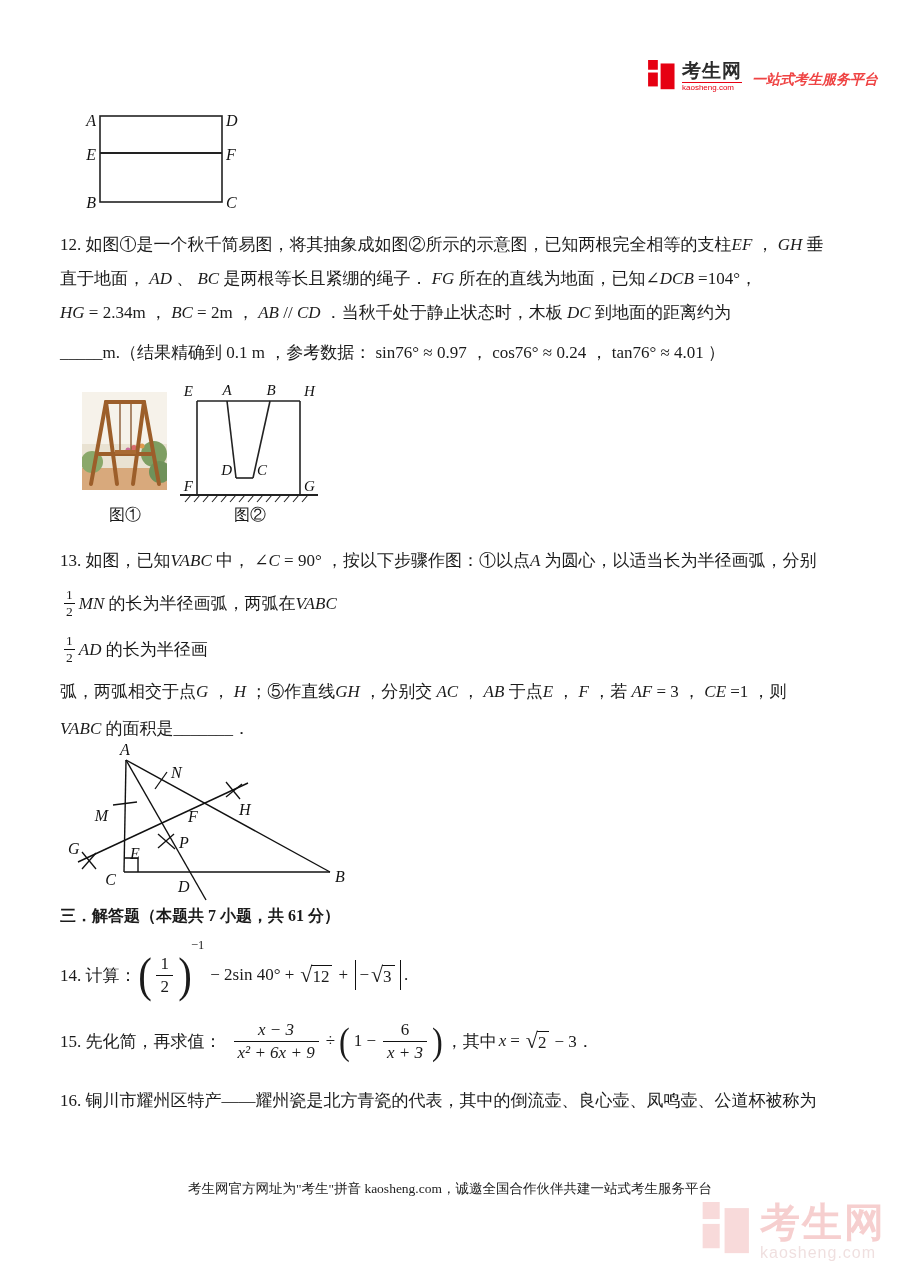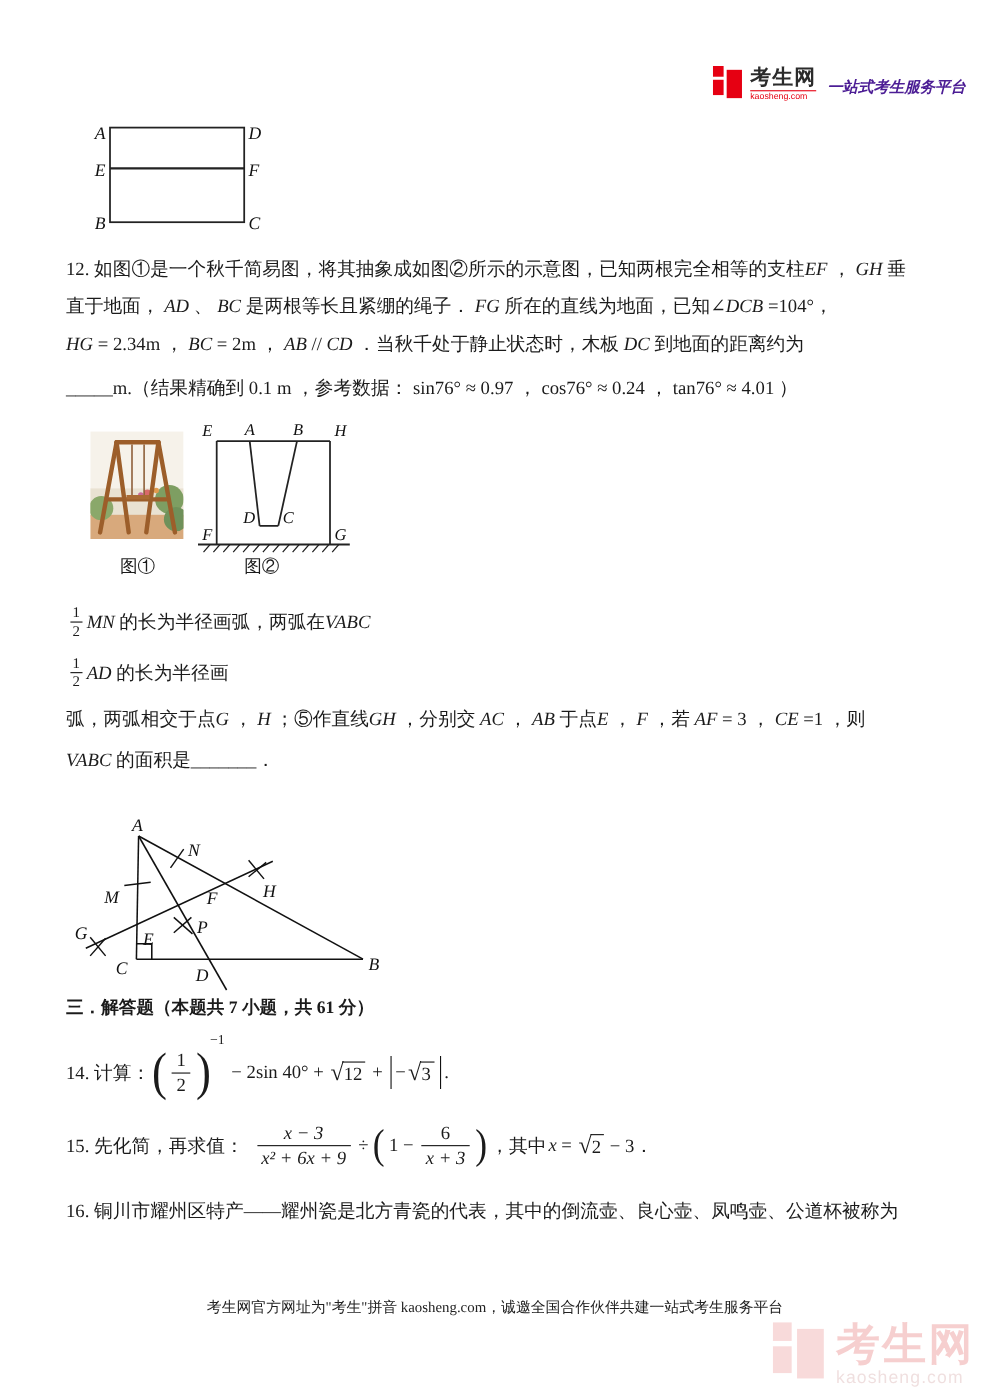--- a/index.html
+++ b/index.html
@@ -9,21 +9,21 @@
   .para{font-size:17px;width:805px;}
   .pline{line-height:34px;white-space:nowrap;}
   .fline{display:flex;align-items:center;height:46px;white-space:nowrap;}
   i{font-style:italic;}
   
   .logo-row{display:flex;align-items:flex-end;}
   .logo-icon{margin-right:6px;}
   .brand-col{display:flex;flex-direction:column;line-height:1;}
   .brand{font-family:"Liberation Sans","DejaVu Sans",sans-serif;font-weight:bold;font-size:19px;color:#2b2b2b;letter-spacing:1px;}
   .brand-domain{font-family:"Liberation Sans","DejaVu Sans",sans-serif;font-size:8px;color:#e60012;margin-top:2px;border-top:1px solid #e60012;padding-top:1px;}
-  .tagline{font-family:"Liberation Sans","DejaVu Sans",sans-serif;font-weight:bold;font-style:italic;font-size:14px;color:#4c1d95;margin-left:10px;margin-bottom:3px;white-space:nowrap;}
+  .tagline{font-family:"Liberation Sans","DejaVu Sans",sans-serif;font-weight:bold;font-style:italic;font-size:14px;color:#ef4444;margin-left:10px;margin-bottom:3px;white-space:nowrap;}
   
   svg text{font-family:"Liberation Serif","DejaVu Serif",serif;font-style:italic;fill:#111;}
   .photo{width:85px;height:98px;overflow:hidden;}
   .caption{font-size:16px;width:70px;text-align:center;}
   
   .ifrac{display:inline-flex;flex-direction:column;align-items:center;font-size:13.5px;line-height:1.15;margin:0 4px;}
   .ifrac .d{border-top:1px solid #111;padding:0 2px;}
   .bfrac{display:inline-flex;flex-direction:column;align-items:center;font-size:17px;line-height:1.25;margin:0 4px;}
   .bfrac .d{border-top:1.3px solid #111;padding:0 4px;}
   .bp{display:inline-block;font-size:48px;line-height:0;font-weight:200;transform:scaleX(.85);}
@@ -118,23 +118,24 @@
   <text x="52" y="12" font-size="15" text-anchor="middle">A</text>
   <text x="96" y="12" font-size="15" text-anchor="middle">B</text>
   <text x="129" y="13" font-size="15">H</text>
   <text x="18" y="108" font-size="15" text-anchor="end">F</text>
   <text x="57" y="92" font-size="15" text-anchor="end">D</text>
   <text x="82" y="92" font-size="15">C</text>
   <text x="129" y="108" font-size="15">G</text>
 </svg>
 
 <div class="abs caption" style="left:90px;top:505px;">图①</div>
-<div class="abs caption" style="left:203px;top:505px;">图②</div>
+<div class="abs caption" style="left:215px;top:505px;">图②</div>
 
 <div class="abs para" style="left:60px;top:542px;">
+  <div class="pline" style="line-height:38px;">13. 如图，已知<i>VABC</i> 中， ∠<i>C</i> = 90° ，按以下步骤作图：①以点<i>A</i> 为圆心，以适当长为半径画弧，分别</div>
   <div class="fline">
     <span class="ifrac">
         <span>1</span>
         <span class="d">2</span>
       </span>
     <span><i>MN</i> 的长为半径画弧，两弧在<i>VABC</i></span>
   </div>
   <div class="fline">
     <span class="ifrac">
         <span>1</span>

